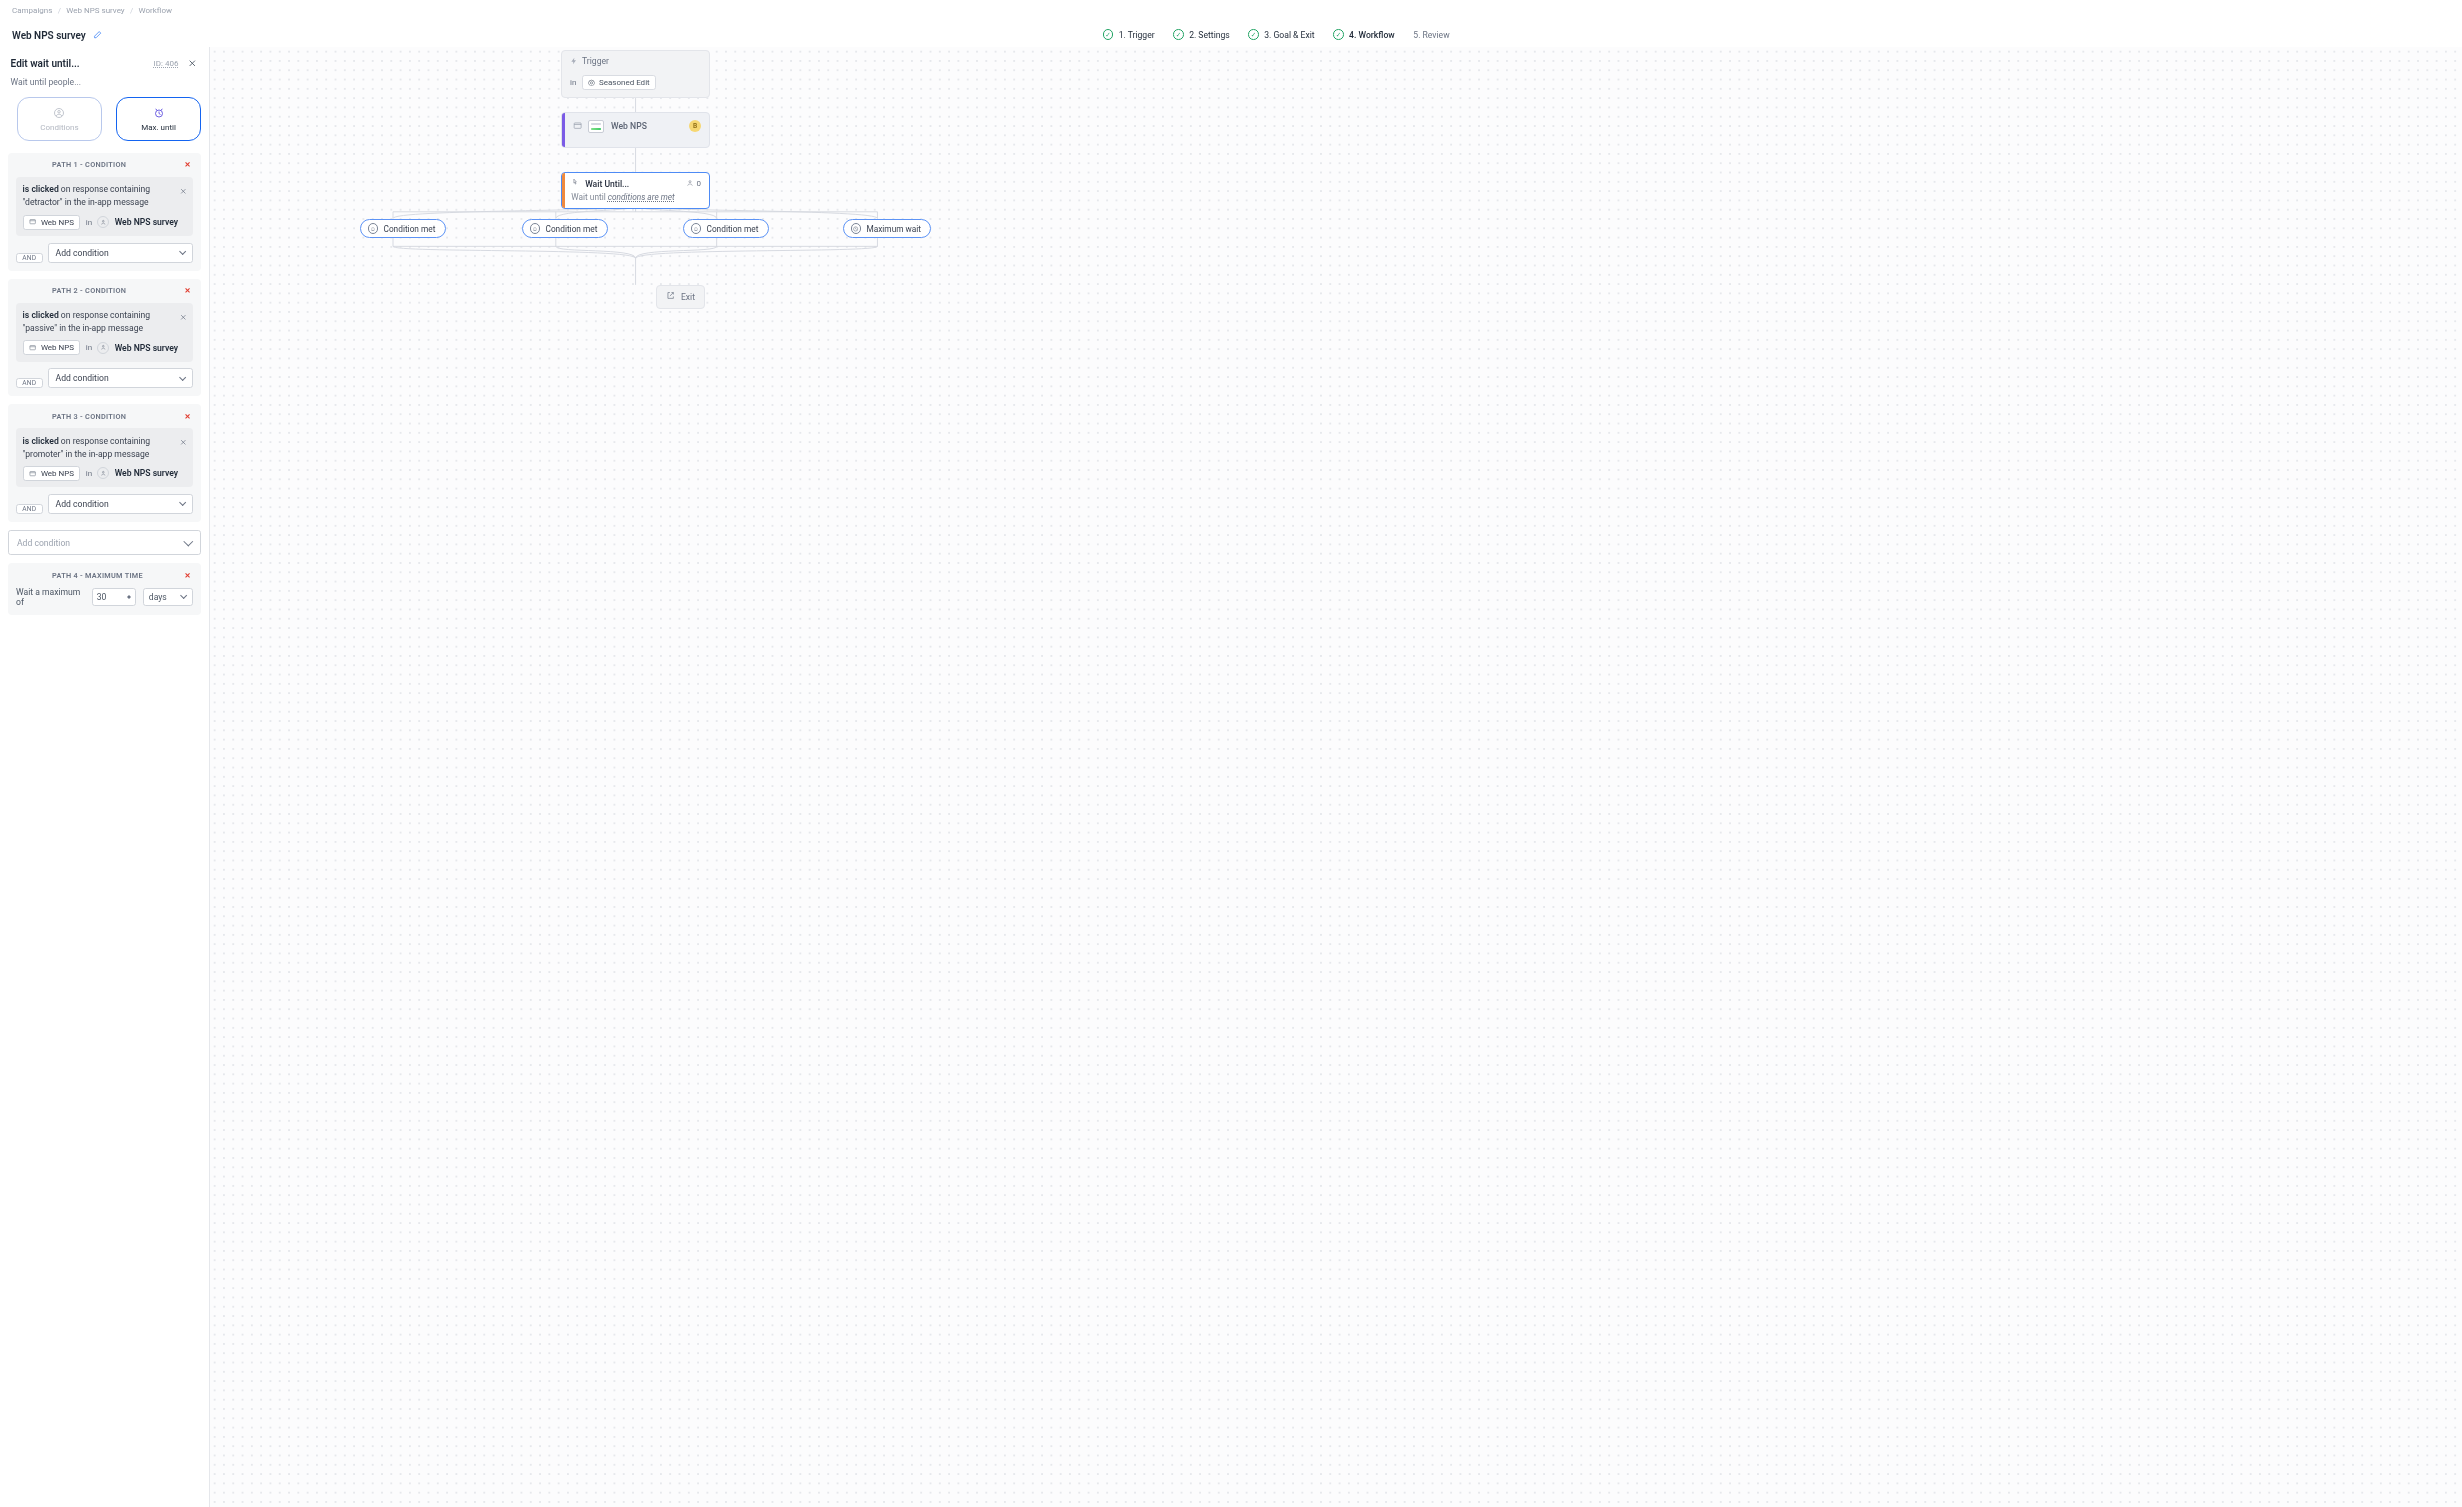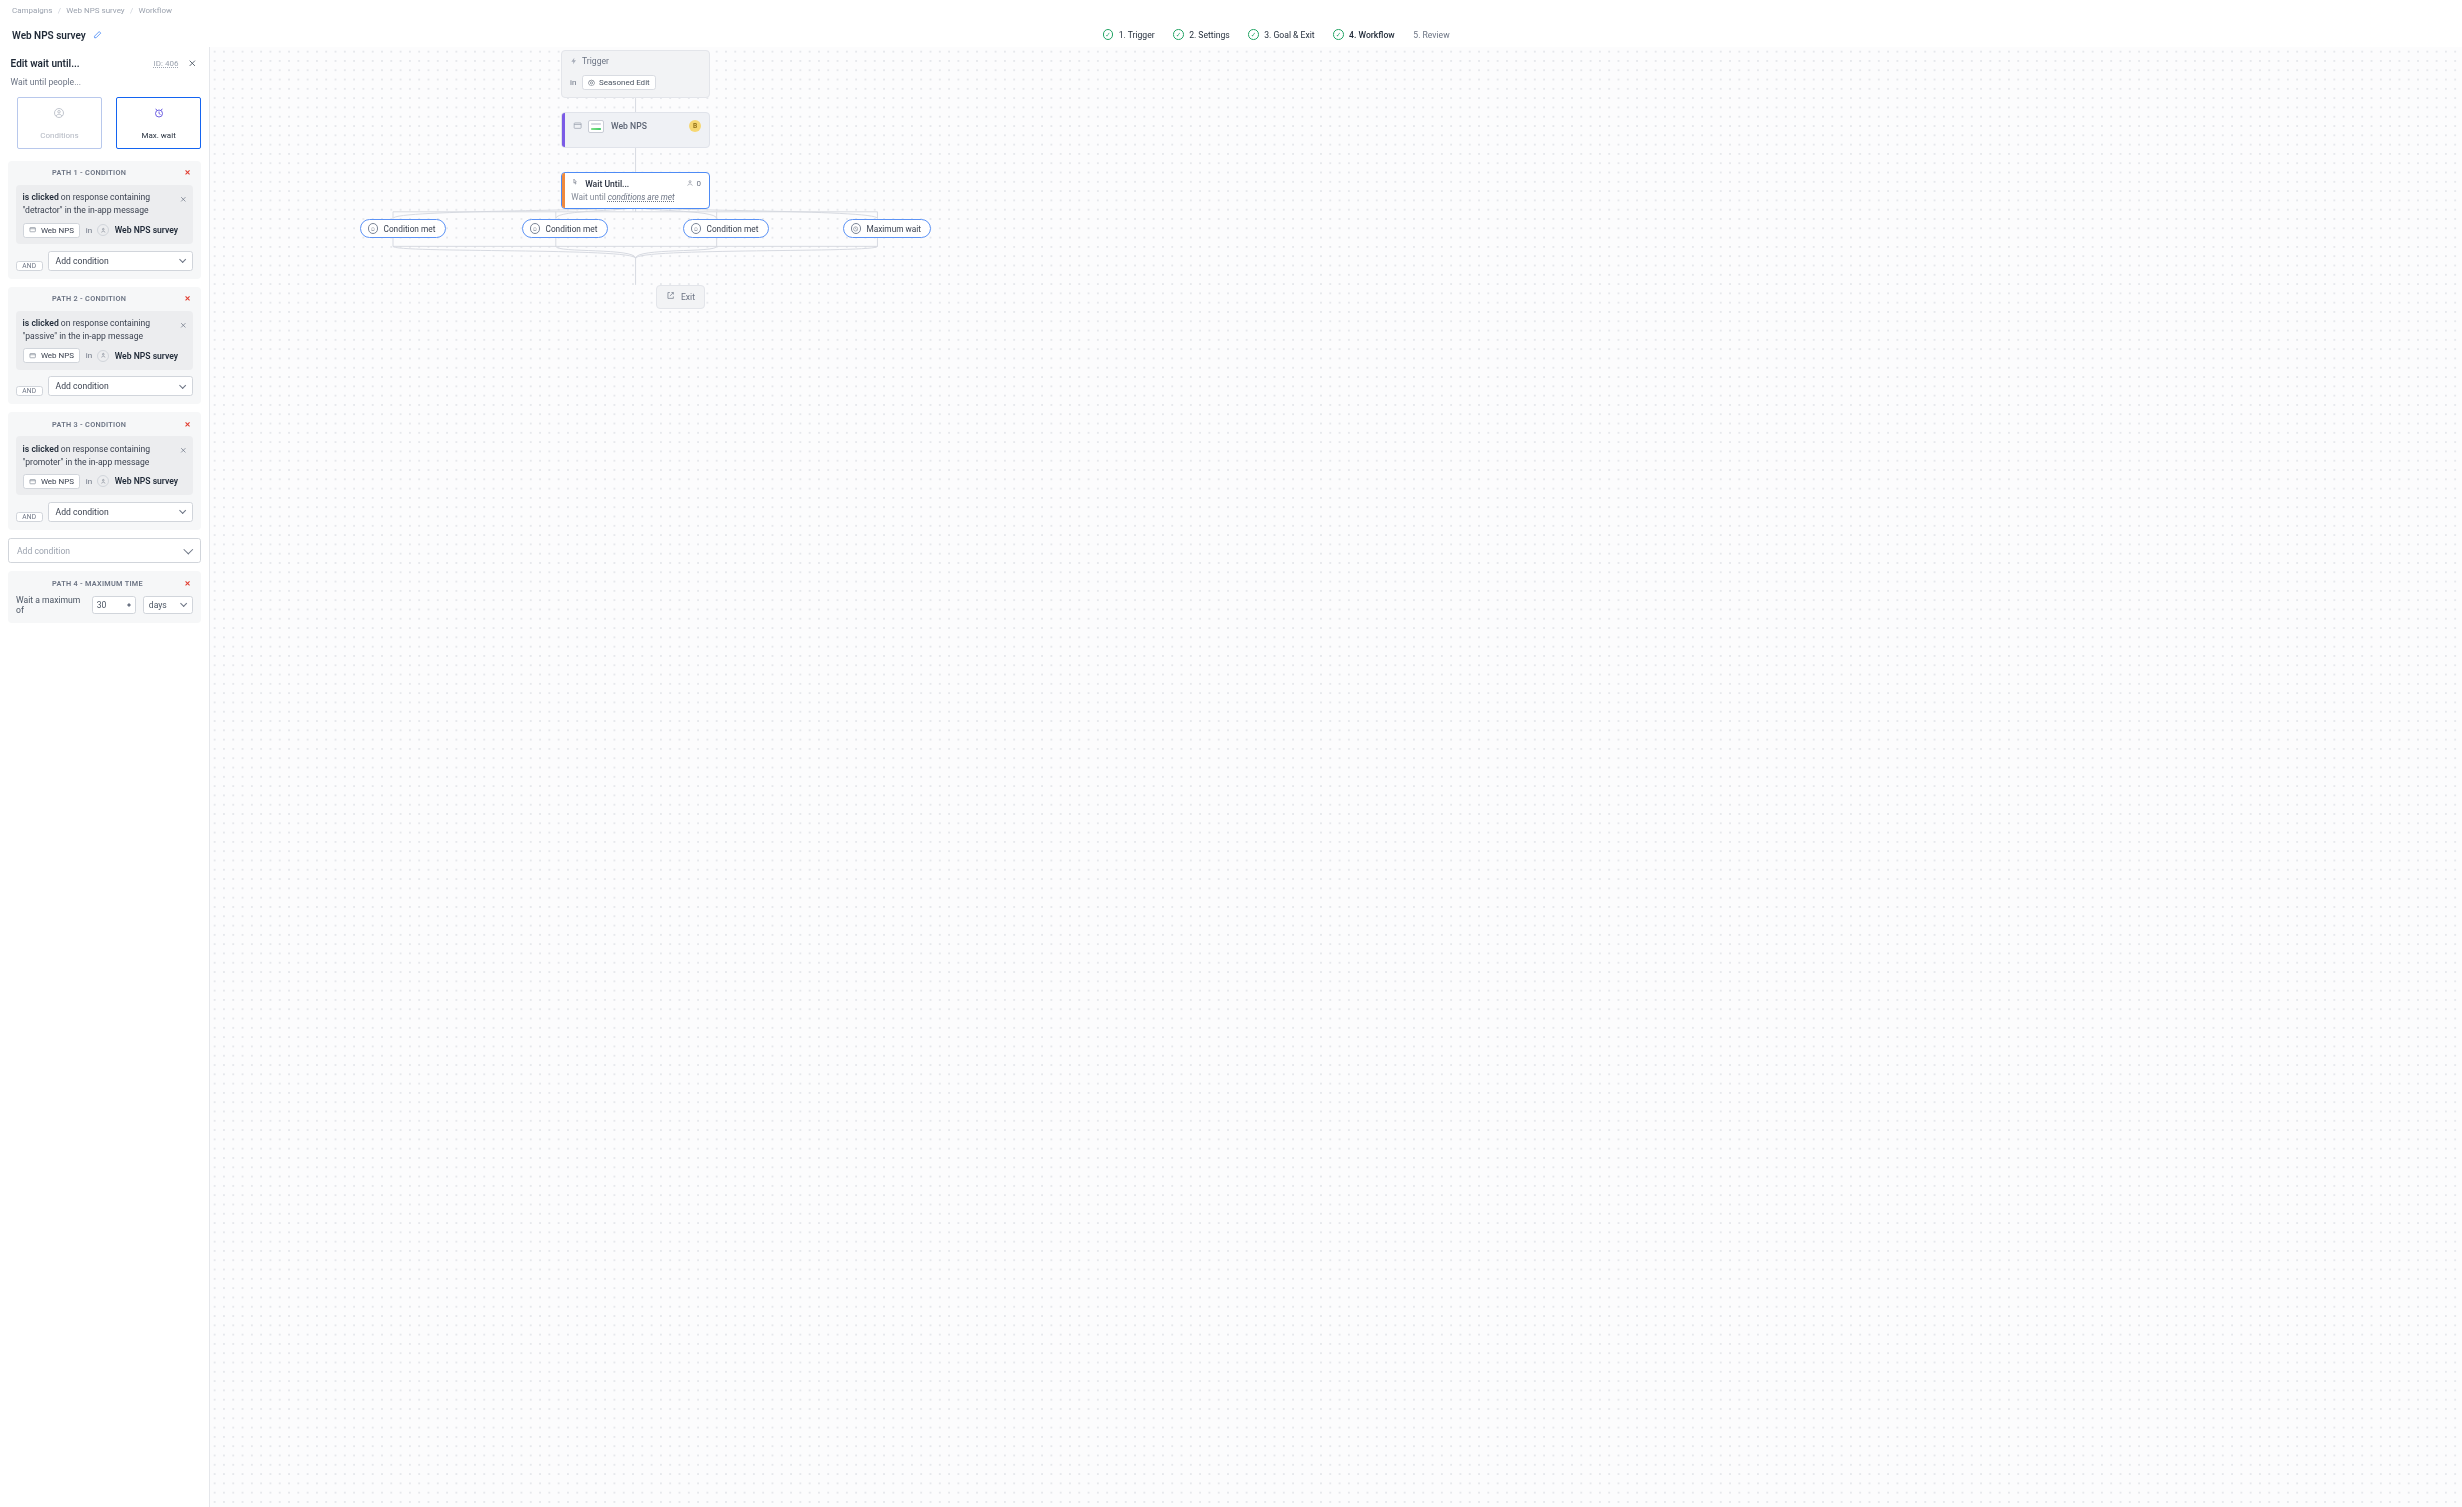--- a/index.html
+++ b/index.html
@@ -45,21 +45,21 @@
   
   .sidebar{width:210px;flex:0 0 210px;border-right:0.7px solid var(--border);background:#fff;display:flex;flex-direction:column;overflow:auto;}
   .sb-head{display:flex;align-items:center;justify-content:space-between;padding:10.6px 10.6px 6.6px;}
   .sb-head h2{margin:0;font-size:10px;font-weight:600;}
   .sb-head .right{display:flex;align-items:center;gap:8px;color:var(--text-softer);}
   .id-link{font-size:8px;text-decoration:underline dotted;color:var(--text-softer);}
   .x-close{width:12px;height:12px;display:inline-flex;align-items:center;justify-content:center;cursor:pointer;color:#4B5563;}
   .sb-sub{padding:1.3px 10.6px 9.3px;color:var(--text-soft);font-size:8.6px;}
 
   .seg{display:flex;gap:5.3px;padding:0 8px 12px;}
-  .seg-btn{flex:1;border:0.7px solid var(--blue);border-radius:2px;background:#fff;display:flex;flex-direction:column;align-items:center;justify-content:center;gap:12px;padding:9.3px 4px 8px;cursor:pointer;font-size:8px;margin-left:9px;}
+  .seg-btn{flex:1;border:0.7px solid var(--blue);border-radius:12px;background:#fff;display:flex;flex-direction:column;align-items:center;justify-content:center;gap:4px;padding:9.3px 4px 8px;cursor:pointer;font-size:8px;margin-left:9px;}
   .seg-btn .icn{width:12px;height:12px;display:flex;align-items:center;justify-content:center;}
   .seg-btn.inactive{color:#B3B8C2;border-color:#B8C8EC;}
   .seg-btn.inactive .icn{color:#B3B8C2;}
   .seg-btn.active{color:var(--text);}
   .seg-btn.active .icn{color:#4B3BDB;}
 
   .path-card{margin:0 8px 8px;background:var(--panel-bg);border-radius:4px;padding:6.6px 8px 8px;position:relative;}
   .path-head{display:flex;align-items:center;justify-content:space-between;font-size:7.3px;letter-spacing:.04em;color:var(--text-soft);font-weight:600;text-transform:uppercase;margin-bottom:6.6px;margin-left:36px;}
   .remove{color:var(--red);width:10.6px;height:10.6px;display:inline-flex;align-items:center;justify-content:center;cursor:pointer;font-weight:600;}
   .cond-box{background:#ECEDEF;border-radius:4px;padding:6.6px 6.6px 6.6px;position:relative;}
@@ -202,21 +202,21 @@
           </span>
           <span>Conditions</span>
         </div>
         <div class="seg-btn active">
           <span class="icn">
             <svg viewBox="0 0 24 24" width="12" height="12" fill="none" stroke="currentColor" stroke-width="1.6">
                 <circle cx="12" cy="13" r="7"></circle>
                 <path d="M12 9v4l3 2M5 4l3 2M19 4l-3 2"></path>
               </svg>
           </span>
-          <span>Max. wait</span>
+          <span>Max. until</span>
         </div>
       </div>
 
       <div id="paths">
           <div class="path-card">
     <div class="path-head">
       <span>PATH 1 - CONDITION</span>
       <span class="remove">✕</span>
     </div>
     <div class="cond-box">

